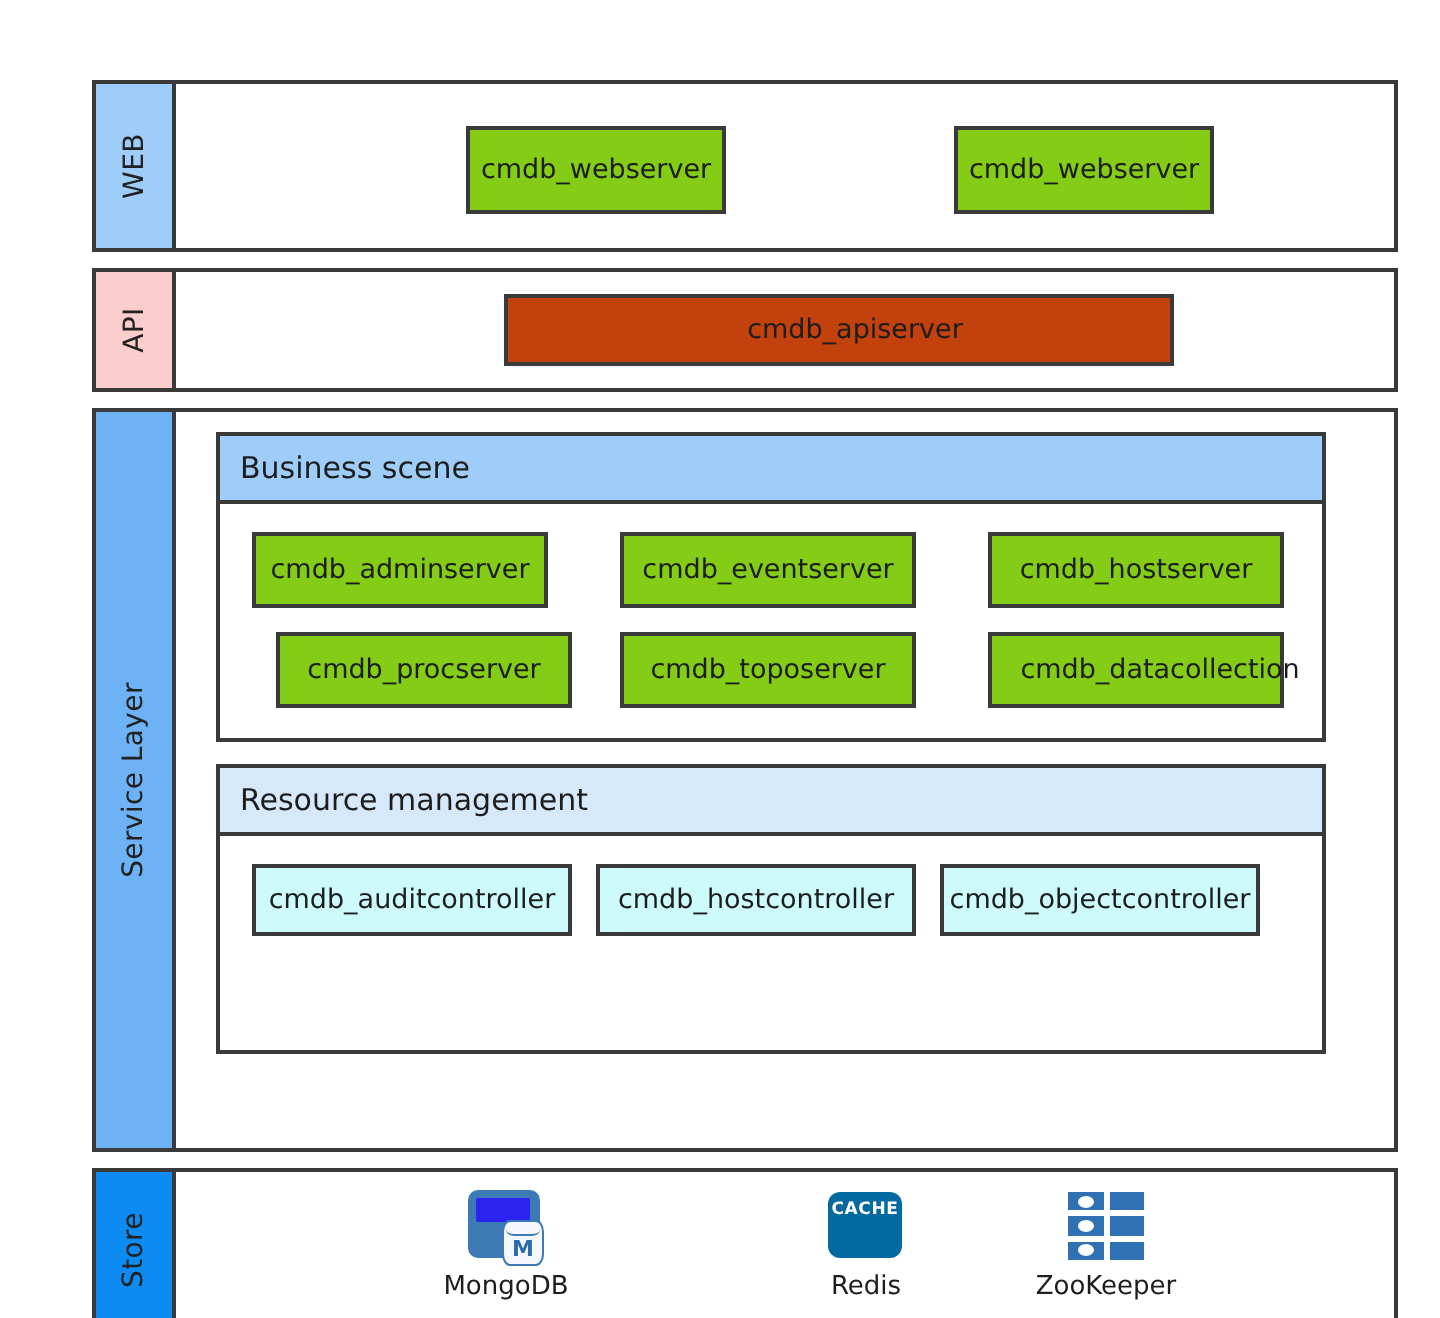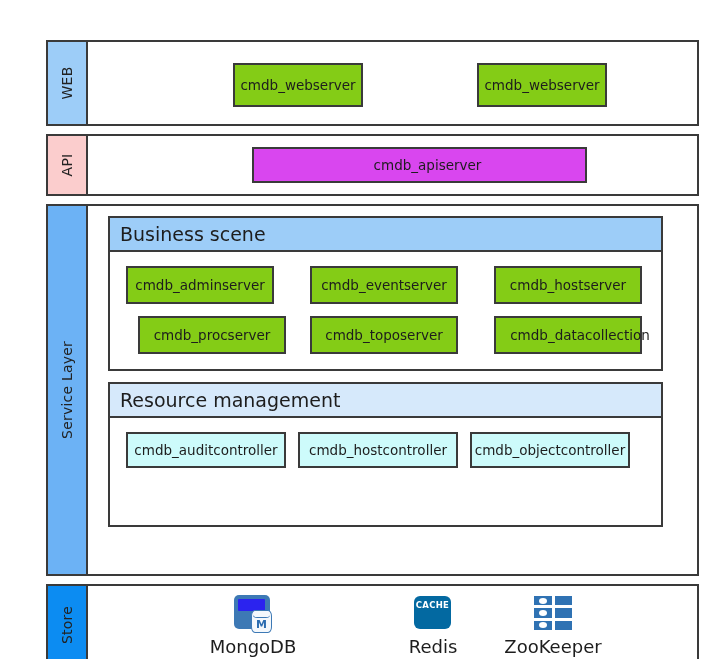--- a/index.html
+++ b/index.html
@@ -77,21 +77,21 @@
     box-sizing: border-box;
     border: 2px solid #3a3a3a;
     display: flex;
     align-items: center;
     justify-content: center;
     font-size: 13.5px;
     color: #1d1d1d;
     white-space: nowrap;
   }
   .node-blue { background: #84cc16; }
-  .node-pink { background: #d946ef; padding-left: 16px; }
+  .node-pink { background: #c2410c; padding-left: 16px; }
   .node-cyan { background: #cdfbfb; }
 
   
   #web-node-0 { left: 145px; top: 21px; width: 130px; height: 44px; }
   #web-node-1 { left: 389px; top: 21px; width: 130px; height: 44px; }
 
   
   #api-node-0 { left: 164px; top: 11px; width: 335px; height: 36px; }
 
   
@@ -105,21 +105,21 @@
     position: absolute;
     left: 0;
     right: 0;
     top: 0;
     height: 34px;
     box-sizing: border-box;
     border-bottom: 2px solid #3a3a3a;
     display: flex;
     align-items: center;
     padding-left: 10px;
-    font-size: 19px;
+    font-size: 15px;
     color: #1d1d1d;
   }
   .hdr-business { background: #9dcdf8; }
   .hdr-resource { background: #d6e9fb; }
 
   #group-business { left: 20px; top: 10px;  width: 555px; height: 155px; }
   #group-resource { left: 20px; top: 176px; width: 555px; height: 145px; }
 
   
   #svc-0 { left: 16px;  top: 48px;  width: 148px; height: 38px; }
@@ -150,21 +150,21 @@
   #store-1 { left: 280px; }
   #store-2 { left: 400px; }
 
   .store-icon {
     width: 42px;
     height: 42px;
     position: relative;
   }
   .store-caption {
     margin-top: 2px;
-    font-size: 18px;
+    font-size: 13px;
     color: #1d1d1d;
     white-space: nowrap;
   }
 
   
   .ic-mongo-base {
     position: absolute;
     left: 2px; top: 3px;
     width: 36px; height: 34px;
     background: #3d79b5;

